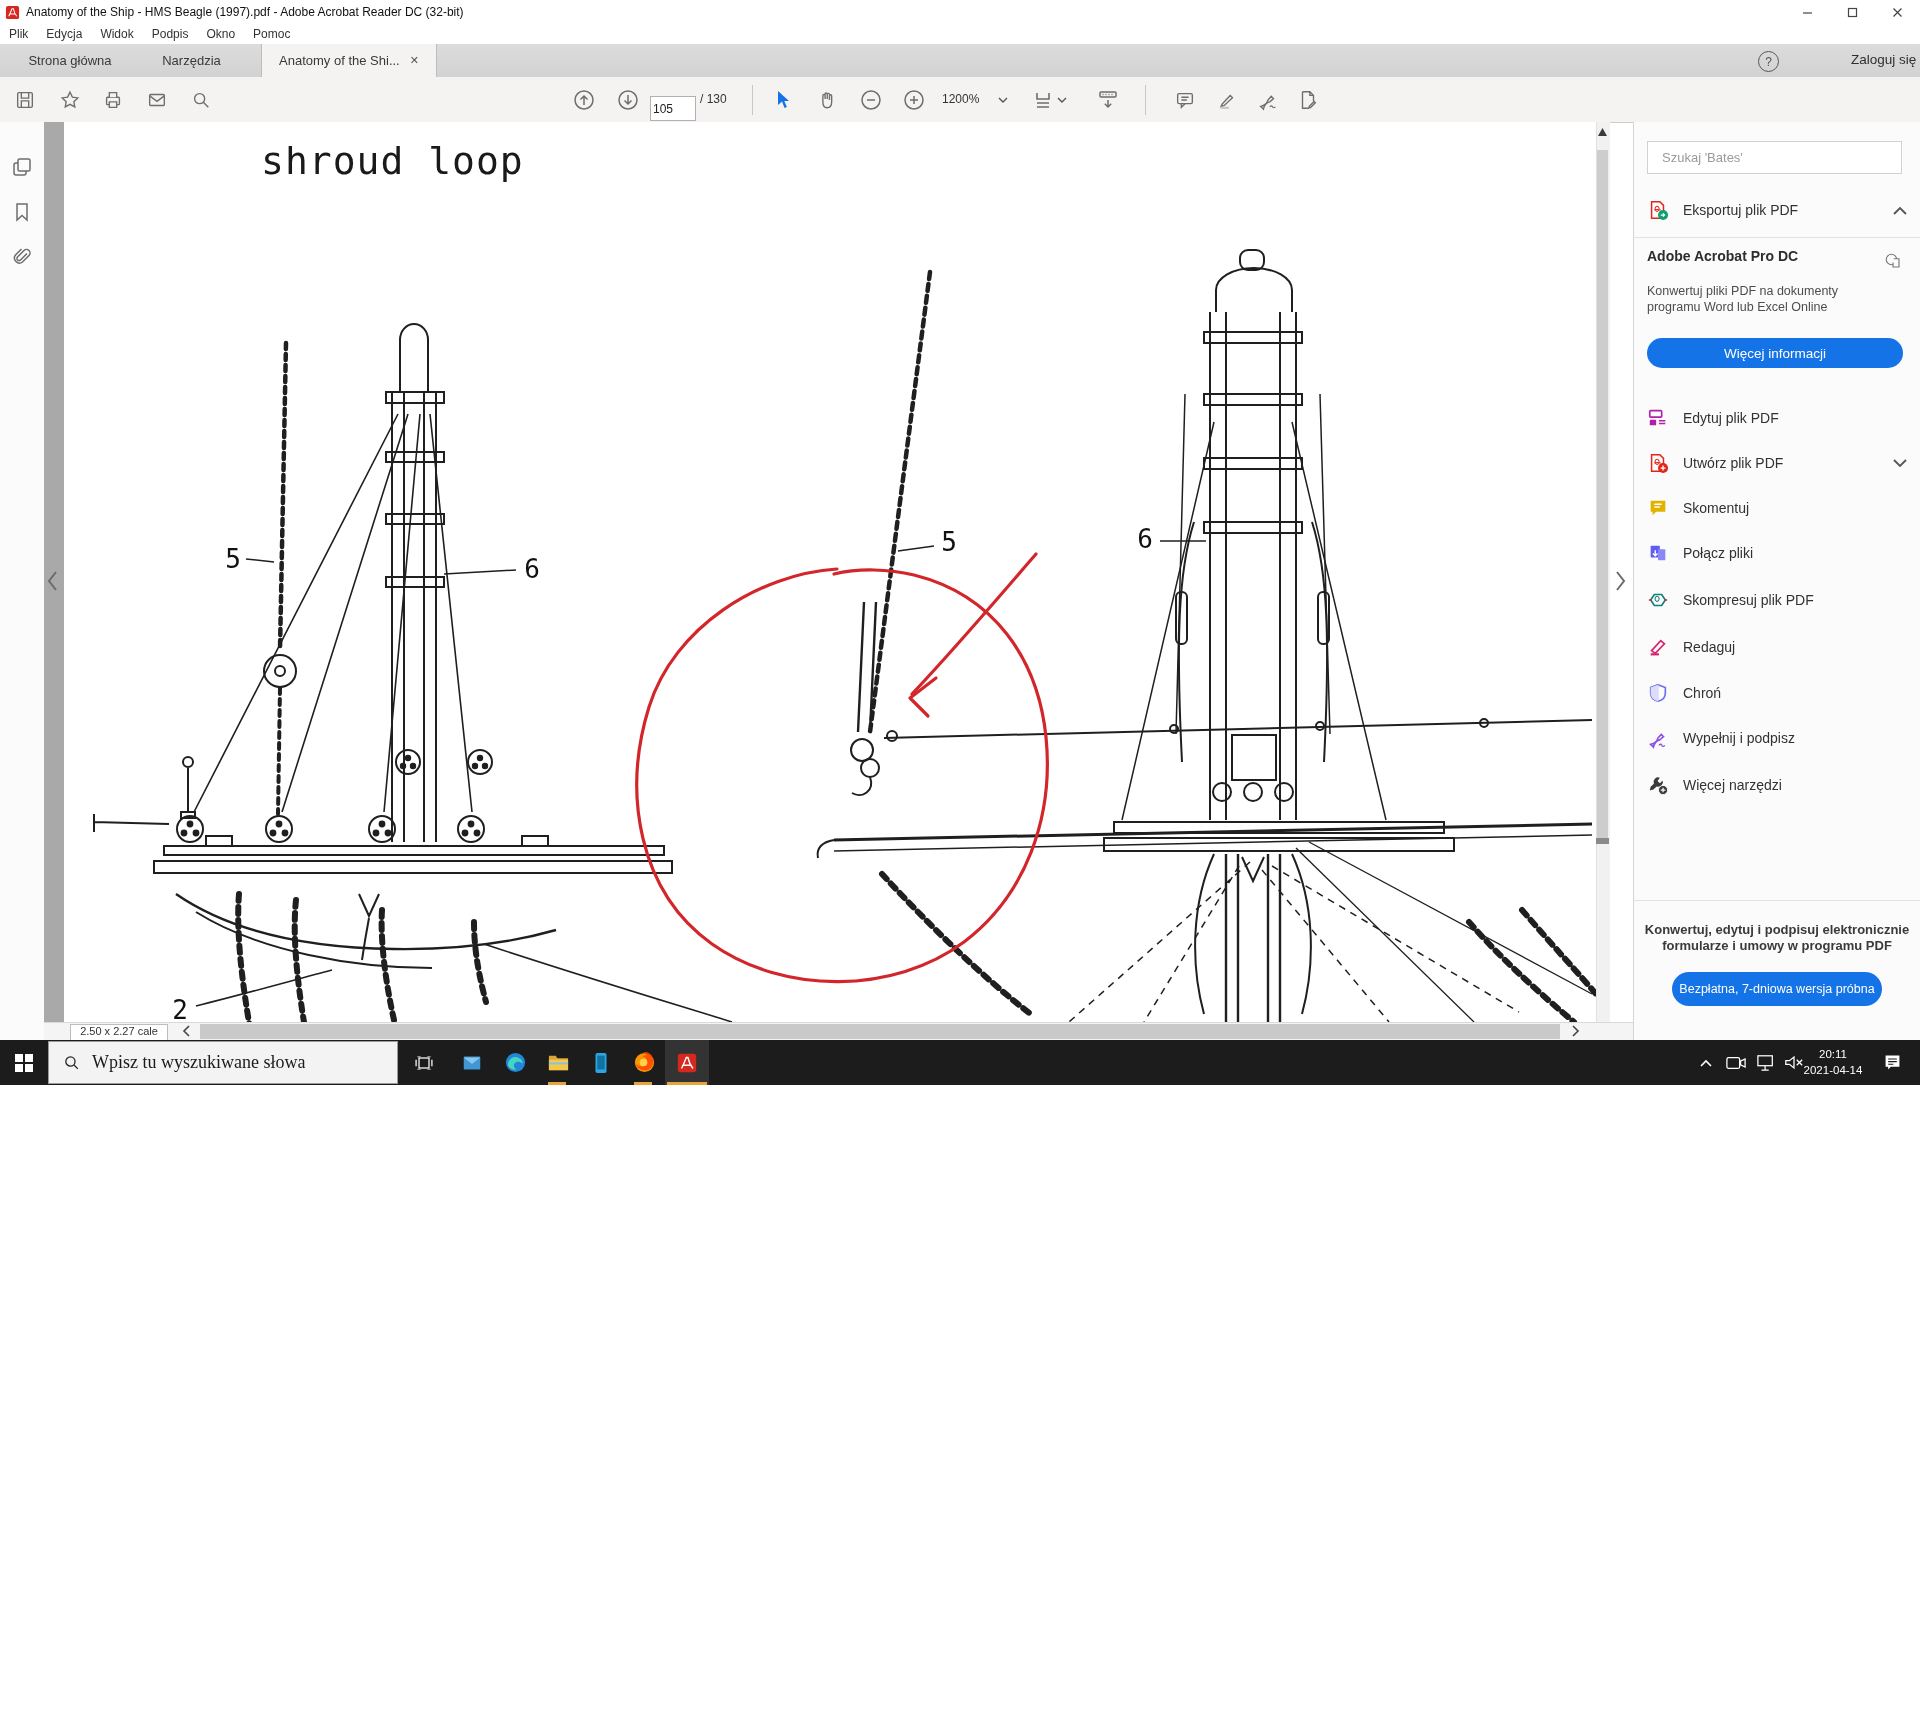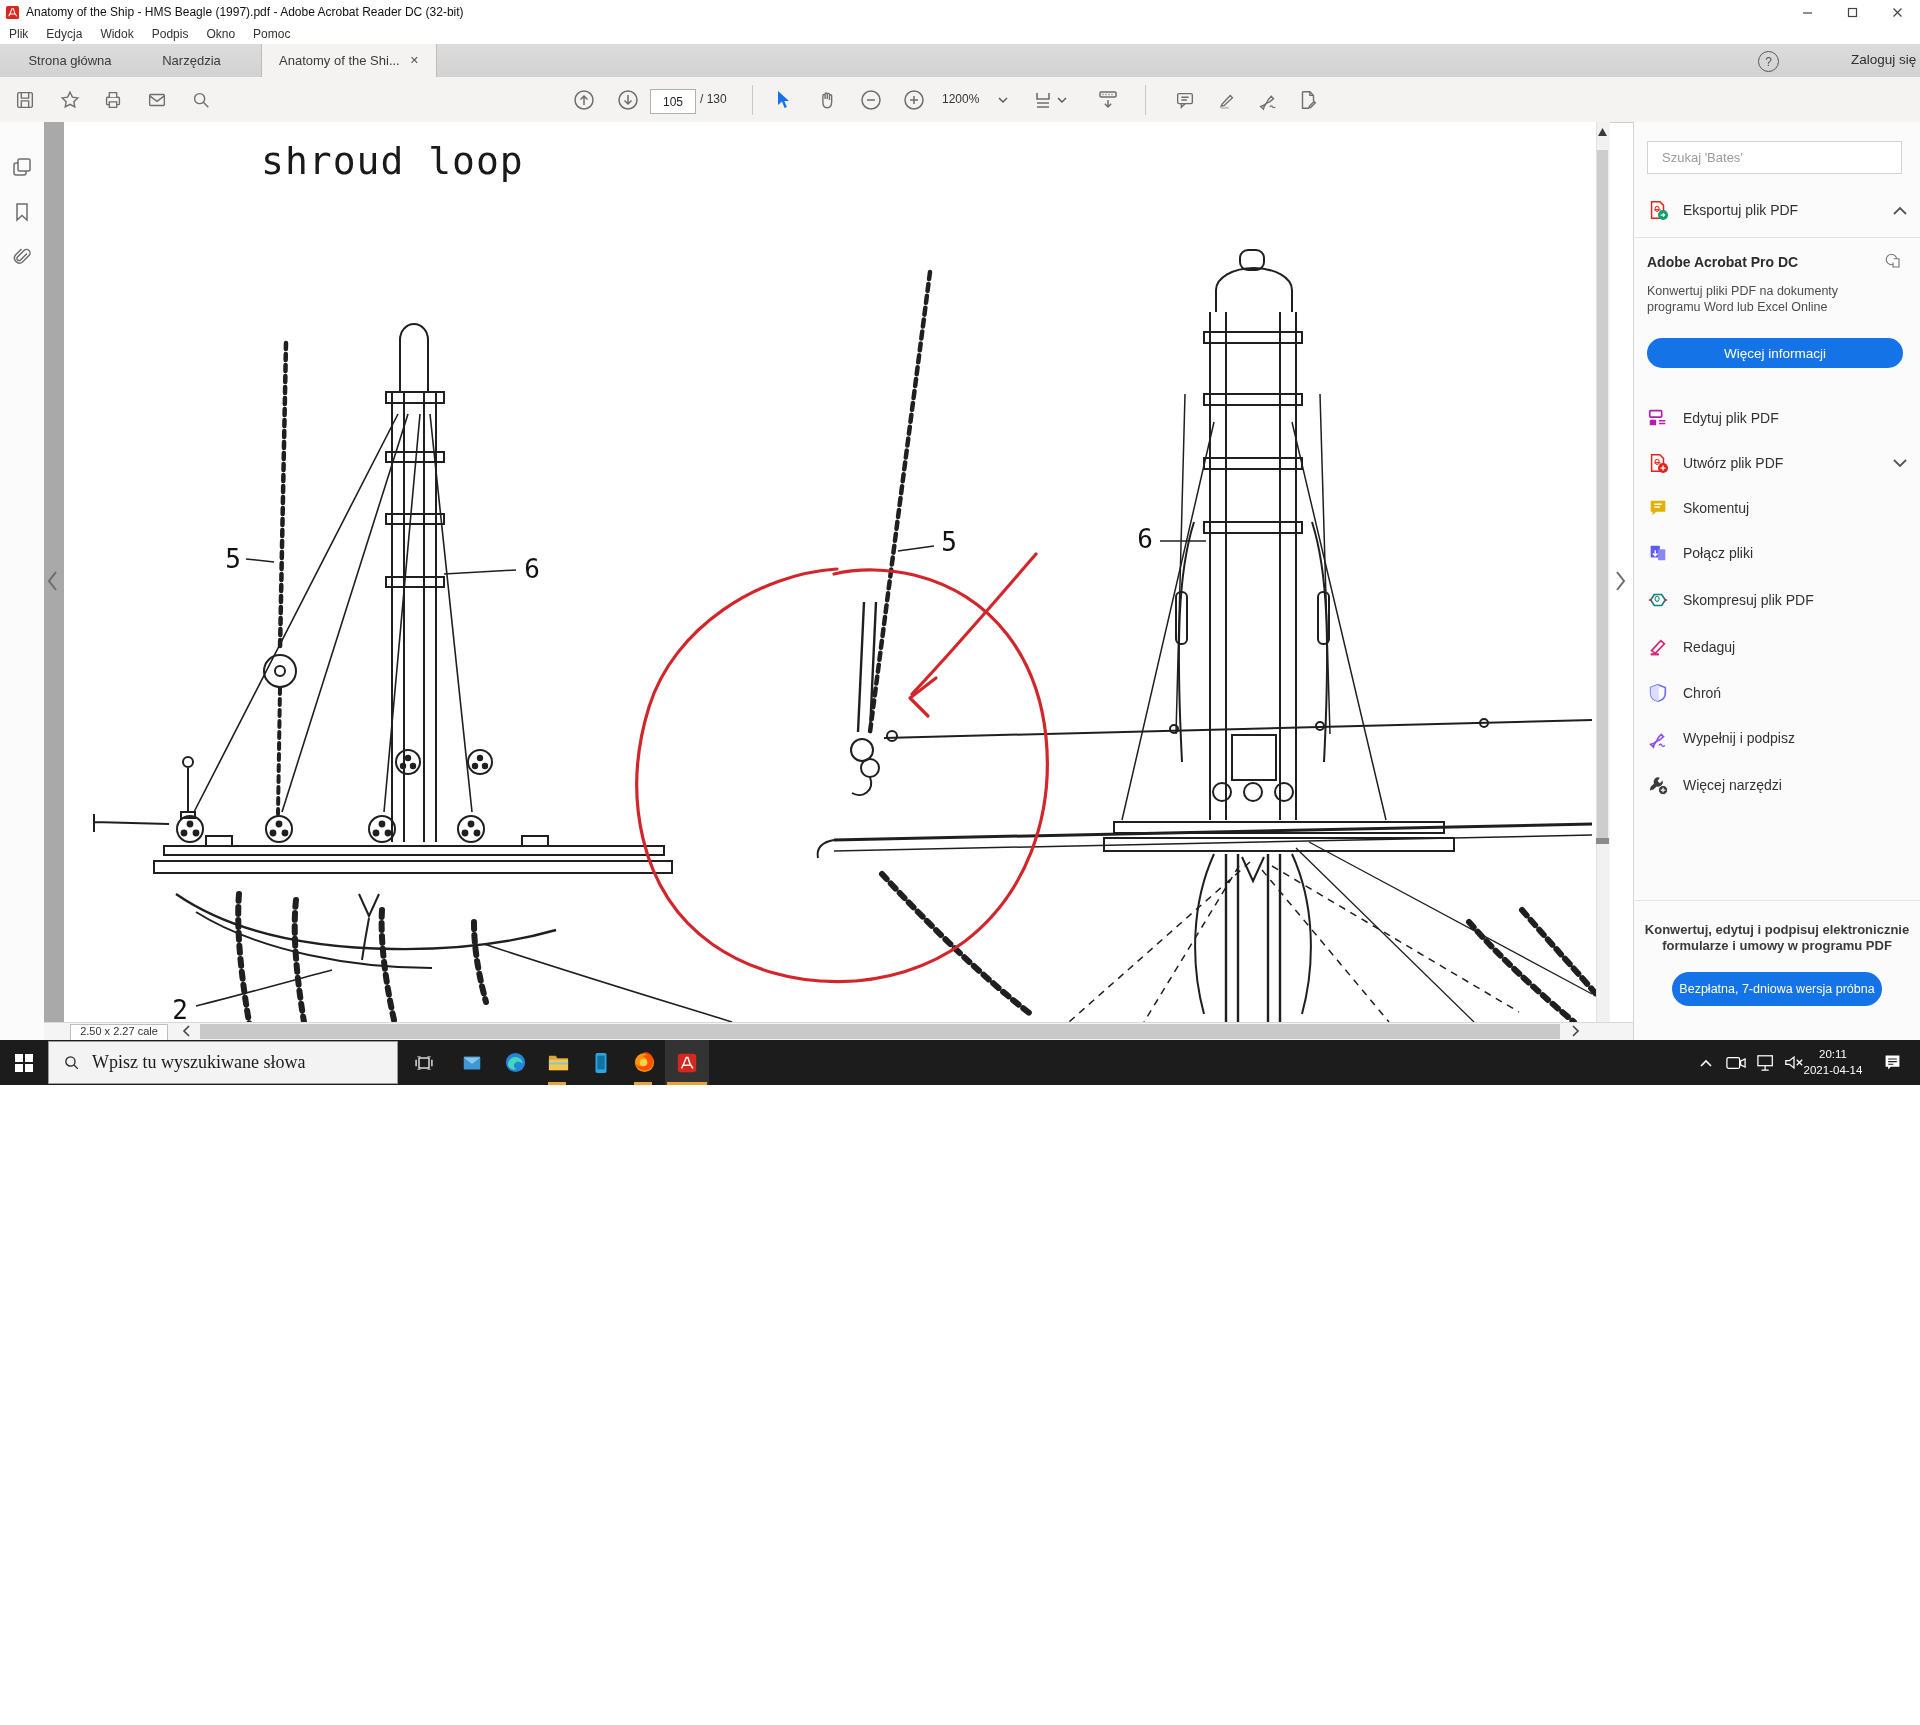--- a/index.html
+++ b/index.html
@@ -20,22 +20,22 @@
   .tabbar{left:0;top:44px;width:1920px;height:33px;background:linear-gradient(#dcdcdc,#d2d2d2);
           border-bottom:1px solid #c4c4c4;font-size:13px;color:#3a3a3a;}
   .tab{position:absolute;top:0;height:33px;display:flex;align-items:center;justify-content:center;}
   .tab.active{background:#f4f3f1;border-left:1px solid #bdbdbd;border-right:1px solid #bdbdbd;}
   .helpcircle{position:absolute;width:19px;height:19px;border-radius:50%;border:1.4px solid #555;
               display:flex;align-items:center;justify-content:center;font-size:12px;color:#555;}
   
   .toolbar{left:0;top:77px;width:1920px;height:45px;background:#f4f3f1;border-bottom:1px solid #cfcdcb;}
   .tbtn{position:absolute;top:86px;width:30px;height:28px;display:flex;align-items:center;justify-content:center;}
   .tsep{position:absolute;top:85px;width:1px;height:30px;background:#c9c7c5;}
-  .pageinput{position:absolute;left:650px;top:89px;width:40px;height:21px;border:1px solid #b3b1af;
-             background:#fff;font-size:12px;text-align:center;color:#222;font-family:"Liberation Sans",sans-serif;}
+  .pageinput{position:absolute;left:650px;top:96px;width:40px;height:21px;border:1px solid #b3b1af;
+             background:#fff;font-size:12px;color:#222;font-family:"Liberation Sans",sans-serif;}
   .tlabel{position:absolute;top:92px;font-size:12px;color:#333;}
   
   .leftrail{left:0;top:122px;width:44px;height:918px;background:#fbfbfb;border-right:1px solid #d8d8d8;}
   .railbtn{position:absolute;left:10px;width:24px;height:24px;}
   
   .content{left:44px;top:122px;width:1552px;height:900px;background:#a9a9a9;}
   .pdfpage{position:absolute;left:64px;top:122px;width:1532px;height:900px;background:#ffffff;}
   .vscroll{position:absolute;left:1596px;top:122px;width:13px;height:900px;background:#f1f1f1;border-left:1px solid #e0e0e0;}
   .vthumb{position:absolute;left:1597px;top:150px;width:11px;height:690px;background:#cdcdcd;}
   .navchev{position:absolute;font-size:22px;color:#6b6b6b;}
@@ -44,21 +44,21 @@
            font-size:11px;color:#333;display:flex;justify-content:center;}
   .hthumb{position:absolute;left:200px;top:1024px;width:1360px;height:15px;background:#c9c9c9;}
   
   .rightpanel{left:1633px;top:122px;width:287px;height:918px;background:#fbfbfb;border-left:1px solid #d4d4d4;}
   .rp-search{position:absolute;left:1647px;top:141px;width:255px;height:33px;border:1px solid #d2d2d2;background:#fff;
              font-size:13px;color:#333;padding:0 14px;box-sizing:border-box;font-family:"Liberation Sans",sans-serif;}
   .rp-search::placeholder{color:#9a9a9a;}
   .rp-row{position:absolute;left:1647px;width:260px;height:34px;display:flex;align-items:center;font-size:14px;color:#323232;}
   .rp-row .ric{width:22px;height:22px;margin-right:14px;flex:0 0 22px;}
   .divider{position:absolute;left:1633px;width:287px;height:1px;background:#e3e3e3;}
-  .promo-title{position:absolute;left:1647px;top:254px;font-size:14px;font-weight:bold;color:#2d2d2d;}
+  .promo-title{position:absolute;left:1647px;top:248px;font-size:14px;font-weight:bold;color:#2d2d2d;}
   .promo-desc{position:absolute;left:1647px;top:283px;width:230px;font-size:12.5px;line-height:16px;color:#4d4d4d;}
   .bluebtn{position:absolute;background:#1473e6;color:#fff;border-radius:16px;display:flex;align-items:center;
            justify-content:center;font-size:13.5px;}
   .footer-text{position:absolute;left:1641px;top:922px;width:272px;text-align:center;font-size:13px;font-weight:bold;
                color:#3a3a3a;line-height:16px;}
   
   .taskbar{left:0;top:1040px;width:1920px;height:45px;background:#1c1c1c;}
   .tb-start{position:absolute;left:0;top:1040px;width:48px;height:45px;display:flex;align-items:center;justify-content:center;}
   .tb-search{position:absolute;left:48px;top:1041px;width:350px;height:43px;background:#f3f3f3;border:1px solid #9a9a9a;
              box-sizing:border-box;display:flex;align-items:center;}

